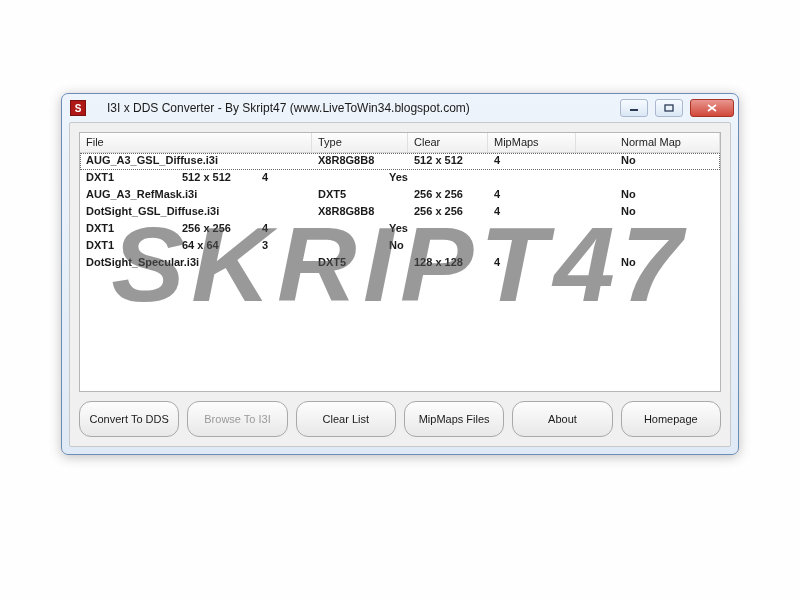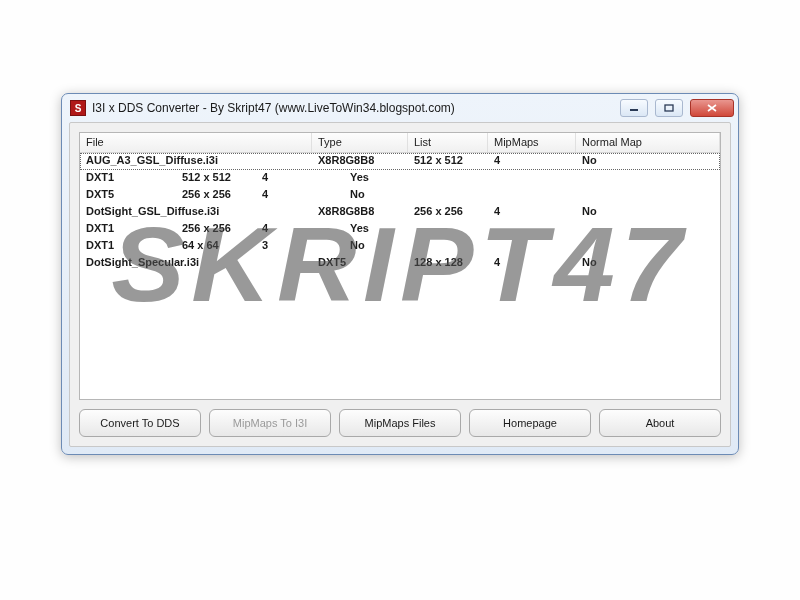--- a/index.html
+++ b/index.html
@@ -21,21 +21,21 @@
     padding: 0 4px 0 8px;
     gap: 6px;
   }
   .app-icon {
     width: 16px; height: 16px;
     background: #b01818;
     display: flex; align-items: center; justify-content: center;
     color: #fff; font-size: 10px; font-weight: bold;
     border: 1px solid #7a0f0f;
   }
-  .title-text { flex: 1; color: #1a1a1a; font-size: 12px; }
+  .title-text { flex: 1; color: #1a1a1a; font-size: 12px; margin-left: 15px; }
   .win-ctrl {
     width: 28px; height: 18px;
     border: 1px solid #a9b8cf;
     border-radius: 3px;
     background: linear-gradient(#f7fbff,#dbe7f5);
     margin-left: 1px;
     display: flex; align-items: center; justify-content: center;
     font-size: 10px;
     color: #2a3a55;
   }
@@ -71,40 +71,40 @@
   }
   .list-header > div {
     padding: 3px 6px;
     border-right: 1px solid #e0e0e0;
     color: #222;
   }
   .col-file   { width: 232px; }
   .col-type   { width: 96px; }
   .col-size   { width: 80px; }
   .col-mip    { width: 88px; }
-  .col-normal { flex: 1; }
+  .col-normal { flex: 1; margin-left: 39px; }
   .list-body { flex: 1; overflow: auto; }
   .row {
     display: flex;
     height: 17px;
     font-size: 11px;
     color: #1a1a1a;
   }
   .row.selected { outline: 1px dotted #666; outline-offset: -1px; }
   .row > div { padding: 1px 6px; white-space: nowrap; overflow: hidden; font-weight: bold; }
   .btnrow {
     display: flex;
     gap: 8px;
   }
   .btn {
     flex: 1;
-    height: 28px;
+    height: 36px;
     background: linear-gradient(#fdfdfd,#e8e8e8);
     border: 1px solid #a9a9a9;
-    border-radius: 6px;
+    border-radius: 12px;
     font-size: 11px;
     color: #1a1a1a;
     cursor: pointer;
   }
   .btn[disabled] { color: #9a9a9a; cursor: default; }
   
   .watermark {
     position: absolute;
     left: 0; right: 0;
     top: 205px;
@@ -142,39 +142,40 @@
           <path d="M1 1 L9 7 M9 1 L1 7" stroke="#fff" stroke-width="1.6"></path>
         </svg>
     </div>
   </div>
 
   <div class="client">
     <div class="list">
       <div class="list-header">
         <div class="col-file">File</div>
         <div class="col-type">Type</div>
-        <div class="col-size">List</div>
+        <div class="col-size">Clear</div>
         <div class="col-mip">MipMaps</div>
         <div class="col-normal">Normal Map</div>
       </div>
       <div class="list-body" id="list-body">
           <div class="row selected">
             <div class="col-file">AUG_A3_GSL_Diffuse.i3i</div>
             <div class="col-type">X8R8G8B8</div>
             <div class="col-size">512 x 512</div>
             <div class="col-mip">4</div>
             <div class="col-normal">No</div>
           </div>
           <div class="row">
             <div class="col-type">DXT1</div>
             <div class="col-size">512 x 512</div>
             <div class="col-mip">4</div>
             <div class="col-normal">Yes</div>
           </div>
           <div class="row">
+            <div class="col-file">AUG_A3_RefMask.i3i</div>
             <div class="col-type">DXT5</div>
             <div class="col-size">256 x 256</div>
             <div class="col-mip">4</div>
             <div class="col-normal">No</div>
           </div>
           <div class="row">
             <div class="col-file">DotSight_GSL_Diffuse.i3i</div>
             <div class="col-type">X8R8G8B8</div>
             <div class="col-size">256 x 256</div>
             <div class="col-mip">4</div>
@@ -197,21 +198,22 @@
             <div class="col-type">DXT5</div>
             <div class="col-size">128 x 128</div>
             <div class="col-mip">4</div>
             <div class="col-normal">No</div>
           </div>
         </div>
     </div>
 
     <div class="btnrow">
       <button class="btn">Convert To DDS</button>
-      <button class="btn" disabled="">MipMaps To I3I</button>
+      <button class="btn" disabled="">Browse To I3I</button>
+      <button class="btn">Clear List</button>
       <button class="btn">MipMaps Files</button>
+      <button class="btn">About</button>
       <button class="btn">Homepage</button>
-      <button class="btn">About</button>
     </div>
   </div>
 </div>
 
 <div class="watermark">SKRIPT47</div>
 
 </body></html>

